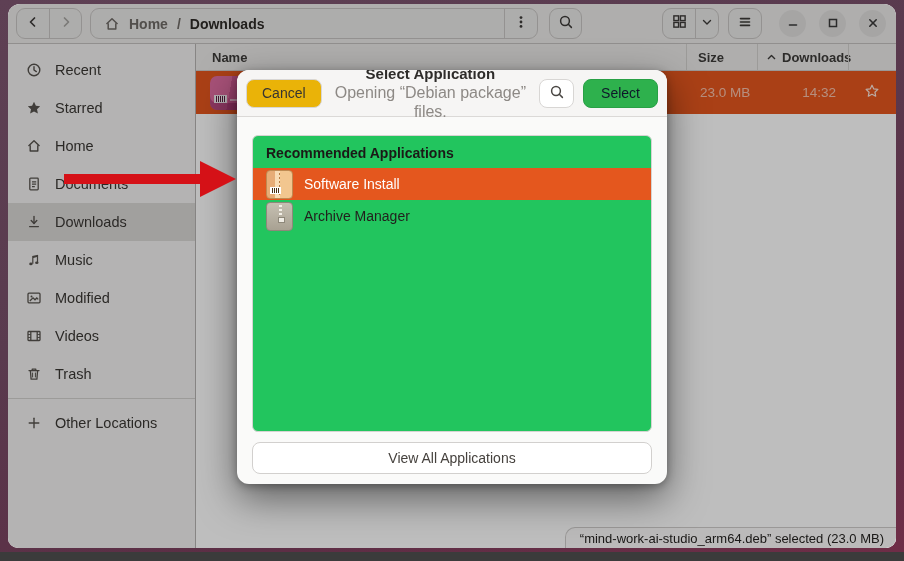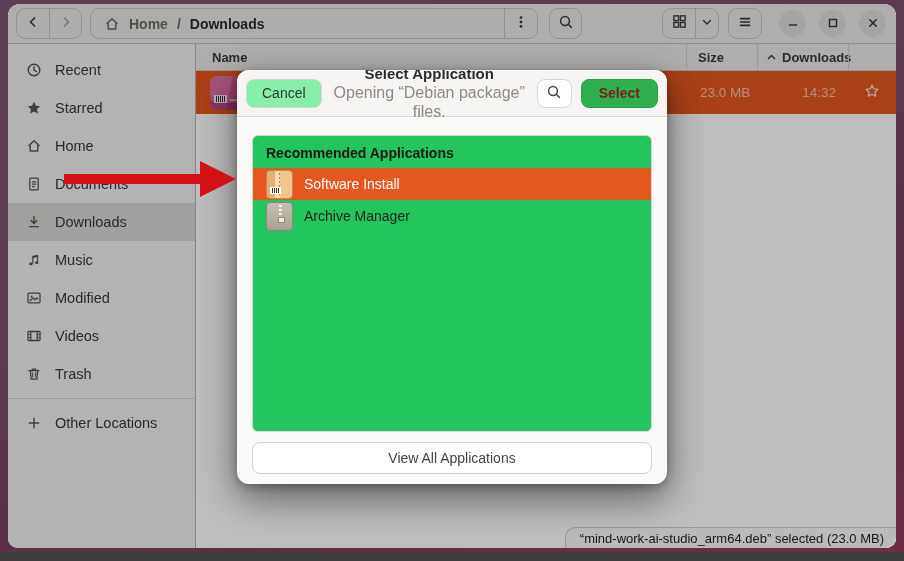--- a/index.html
+++ b/index.html
@@ -83,27 +83,27 @@
   .dim-overlay { position:absolute; inset:0; background:rgba(0,0,0,0.255); z-index:5; pointer-events:none; }
 
   
   .dialog { position:absolute; left:237px; top:70px; width:430px; height:414px;
     background:#fafaf9; border-radius:12px; z-index:10; overflow:hidden;
     box-shadow:0 14px 38px rgba(0,0,0,0.5), 0 2px 8px rgba(0,0,0,0.3); }
   .dlg-header { height:47px; background:#f6f5f4; border-bottom:1px solid #dbd9d7;
     display:flex; align-items:center; padding:0 9px; gap:9px; }
   .dbtn { height:29px; border-radius:8px; font-size:14px; display:flex; align-items:center;
     justify-content:center; font-family:"Liberation Sans",sans-serif; cursor:default; }
-  .cancel-btn { background:#86efac; border:1px solid #d8d6d4; padding:0 15px; color:#363432; }
+  .cancel-btn { background:#eab308; border:1px solid #d8d6d4; padding:0 15px; color:#363432; }
   .dlg-titles { flex:1; text-align:center; line-height:1.2; }
   .dlg-title { font-size:15px; font-weight:bold; color:#2e2c2a; }
   .dlg-subtitle { font-size:16px; color:#8d8985; }
   .dlg-search { width:35px; background:#fff; border:1px solid #d8d6d4; color:#4a4744; }
-  .select-btn { background:#2eb14d; border:1px solid #28a045; color:#7f1d1d; padding:0 17px;
-    font-weight:bold; }
+  .select-btn { background:#2eb14d; border:1px solid #28a045; color:#0f172a; padding:0 17px;
+    font-weight:normal; }
   .dlg-body { padding:18px 15px 12px; }
   .listbox { height:297px; background:#22c55e; border:1px solid #d6d4d2; border-radius:6px;
     overflow:hidden; }
   .lb-header { padding:9px 13px 7px; font-size:14px; font-weight:bold; color:#1b1917; }
   .app-row { height:32px; display:flex; align-items:center; gap:11px; padding-left:13px;
     font-size:14px; color:#221f1d; }
   .app-row.selected { background:#e4571e; color:#fff; }
   .app-icon { width:27px; height:29px; border-radius:4px; position:relative; flex:0 0 auto; }
   .si-icon { background:linear-gradient(90deg,#e7ad77 0 34%,#f8dcb4 34% 51%,#f2c68f 51%);
     border:1px solid #c08b52; }

